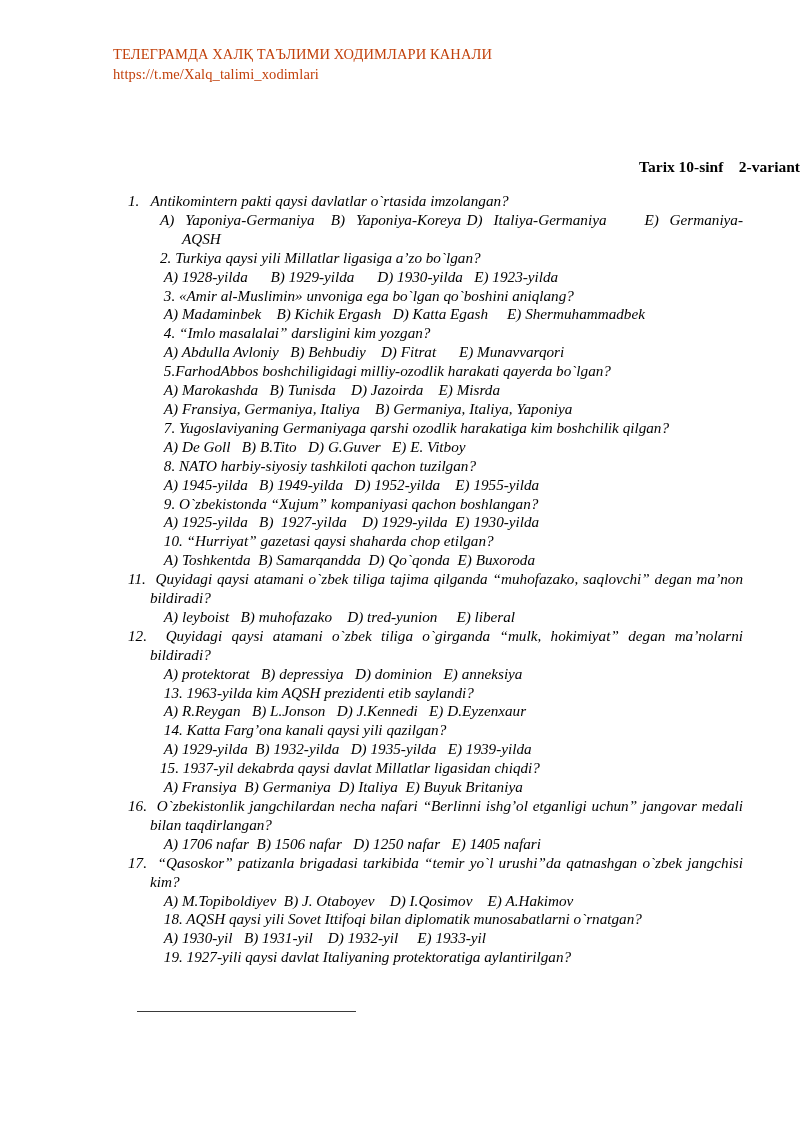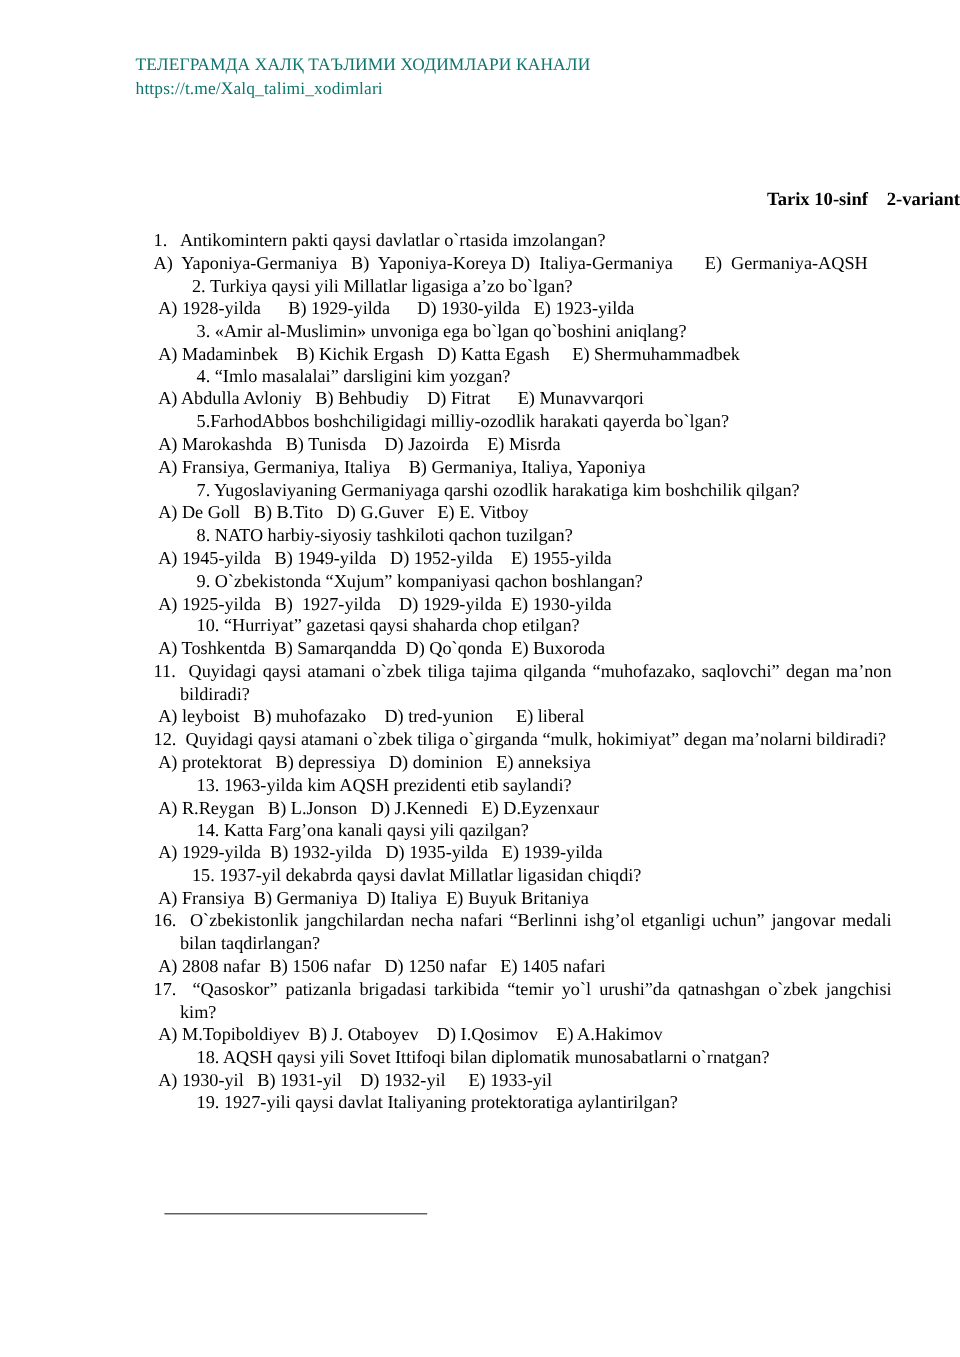--- a/index.html
+++ b/index.html
@@ -64,38 +64,40 @@
     width: 615px;
   }
 
   .line {
     font-size: 15.2px;
     line-height: 18.9px;
     text-align: left;
     margin: 0;
     padding: 0;
     white-space: pre-wrap;
+    font-style: italic;
   }
 
   
   .q {
     text-align: justify;
     text-justify: inter-word;
     padding-left: 22px;
     text-indent: -22px;
   }
   .q.flat {
     padding-left: 0;
     text-indent: 0;
     margin-left: 32px;
   }
   
   .a {
     text-align: left;
     padding-left: 0;
+    margin-left: 32px;
   }
   .a.just {
     text-align: justify;
     text-justify: inter-word;
     padding-left: 22px;
     text-indent: -22px;
   }
 
   
   .footnote-rule {
@@ -105,21 +107,21 @@
     width: 219px;
     height: 0;
     border-top: 1.4px solid #3a3a3a;
   }
 </style>
 </head>
 <body>
 
 <div class="page">
 
-  <div class="tg-header" style="color: #0f766e;">
+  <div class="tg-header" style="color: #c2410c;">
     <span class="tg-line1">ТЕЛЕГРАМДА ХАЛҚ ТАЪЛИМИ ХОДИМЛАРИ КАНАЛИ</span>
     <span class="tg-line2">https://t.me/Xalq_talimi_xodimlari</span>
   </div>
 
   <div class="doc-title">Tarix 10-sinf    2-variant</div>
 
   <div class="body-block">
 
     <div class="line q">1.   Antikomintern pakti qaysi davlatlar o`rtasida imzolangan?</div>
     <div class="line a just">A)  Yaponiya-Germaniya   B)  Yaponiya-Koreya D)  Italiya-Germaniya       E)  Germaniya-AQSH</div>
@@ -159,21 +161,21 @@
     <div class="line q flat"> 13. 1963-yilda kim AQSH prezidenti etib saylandi?</div>
     <div class="line a"> A) R.Reygan   B) L.Jonson   D) J.Kennedi   E) D.Eyzenxaur</div>
 
     <div class="line q flat"> 14. Katta Farg’ona kanali qaysi yili qazilgan?</div>
     <div class="line a"> A) 1929-yilda  B) 1932-yilda   D) 1935-yilda   E) 1939-yilda</div>
 
     <div class="line q flat">15. 1937-yil dekabrda qaysi davlat Millatlar ligasidan chiqdi?</div>
     <div class="line a"> A) Fransiya  B) Germaniya  D) Italiya  E) Buyuk Britaniya</div>
 
     <div class="line q">16.  O`zbekistonlik jangchilardan necha nafari “Berlinni ishg’ol etganligi uchun” jangovar medali bilan taqdirlangan?</div>
-    <div class="line a"> A) 2808 nafar  B) 1506 nafar   D) 1250 nafar   E) 1405 nafari</div>
+    <div class="line a"> A) 1706 nafar  B) 1506 nafar   D) 1250 nafar   E) 1405 nafari</div>
 
     <div class="line q">17.  “Qasoskor” patizanla brigadasi tarkibida “temir yo`l urushi”da qatnashgan o`zbek jangchisi kim?</div>
     <div class="line a"> A) M.Topiboldiyev  B) J. Otaboyev    D) I.Qosimov    E) A.Hakimov</div>
 
     <div class="line q flat"> 18. AQSH qaysi yili Sovet Ittifoqi bilan diplomatik munosabatlarni o`rnatgan?</div>
     <div class="line a"> A) 1930-yil   B) 1931-yil    D) 1932-yil     E) 1933-yil</div>
 
     <div class="line q flat"> 19. 1927-yili qaysi davlat Italiyaning protektoratiga aylantirilgan?</div>
 
   </div>

